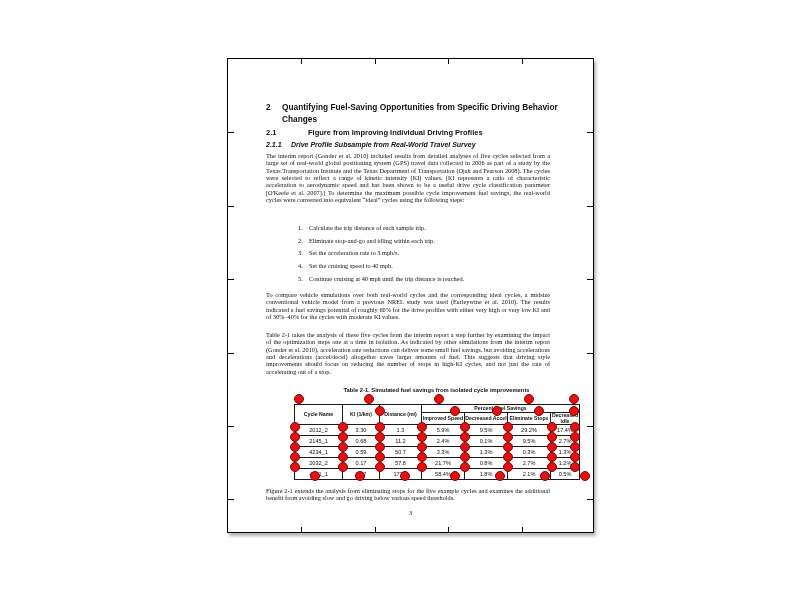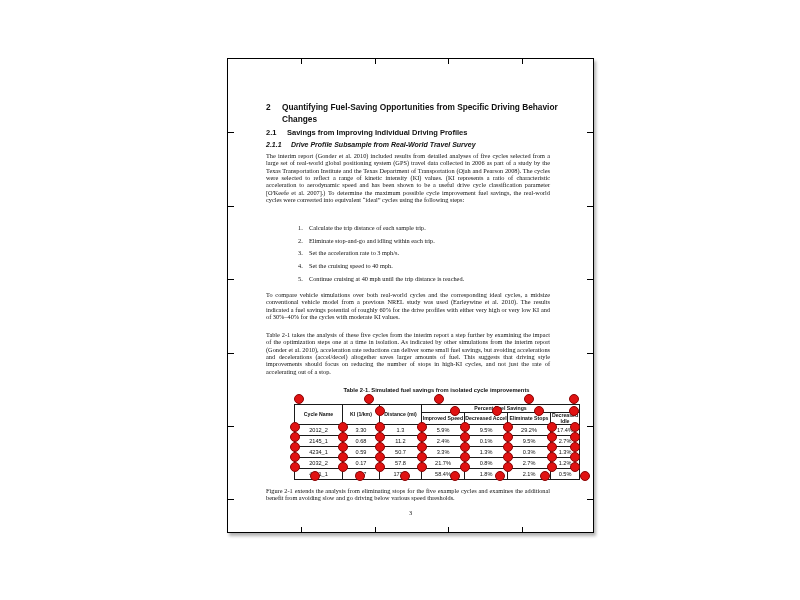--- a/index.html
+++ b/index.html
@@ -7,21 +7,21 @@
           font-family:"Liberation Serif",serif;color:#111;}
   .sheet{position:absolute;left:227px;top:58px;width:367px;height:475px;background:#fff;
          border:1.5px solid #000;box-sizing:border-box;box-shadow:2px 3px 3px rgba(0,0,0,.30);}
   .tick{position:absolute;background:#000;}
   .abs{position:absolute;}
   .h1{left:38px;top:42px;width:292px;display:flex;
       font-family:"Liberation Sans",sans-serif;font-weight:bold;font-size:8.3px;line-height:12px;}
   .h1 .num{width:16px;flex:none;}
   .h2{left:38px;top:69px;width:292px;display:flex;
       font-family:"Liberation Sans",sans-serif;font-weight:bold;font-size:7.5px;line-height:9px;}
-  .h2 .num{width:21px;flex:none;}
+  .h2 .num{width:42px;flex:none;}
   .h3{left:38px;top:81px;width:292px;display:flex;
       font-family:"Liberation Sans",sans-serif;font-weight:bold;font-style:italic;font-size:7px;line-height:9px;}
   .h3 .num{width:25px;flex:none;}
   .body-p{font-size:6.3px;line-height:7.35px;text-align:justify;width:284px;left:38px;}
   .steps{left:70px;top:165px;width:260px;font-size:6.3px;}
   .step{display:flex;height:7px;margin-bottom:5.7px;}
   .step .n{width:11px;flex:none;}
   .tcaption{left:66px;top:328px;width:285px;text-align:center;
             font-family:"Liberation Sans",sans-serif;font-weight:bold;font-size:5.8px;}
   table.dt{position:absolute;left:66px;top:345px;width:285px;border-collapse:collapse;table-layout:fixed;
@@ -42,21 +42,21 @@
 <div class="canvas">
   <div class="sheet">
 
     <div class="abs h1">
       <span class="num">2</span>
       <span>Quantifying Fuel-Saving Opportunities from Specific Driving Behavior Changes</span>
     </div>
 
     <div class="abs h2">
       <span class="num">2.1</span>
-      <span>Savings from Improving Individual Driving Profiles</span>
+      <span>Figure from Improving Individual Driving Profiles</span>
     </div>
 
     <div class="abs h3">
       <span class="num">2.1.1</span>
       <span>Drive Profile Subsample from Real-World Travel Survey</span>
     </div>
 
     <div class="abs body-p" style="top:93px">The interim report (Gonder et al. 2010) included results from detailed analyses of five cycles selected from a large set of real-world global positioning system (GPS) travel data collected in 2006 as part of a study by the Texas Transportation Institute and the Texas Department of Transportation (Ojah and Pearson 2008). The cycles were selected to reflect a range of kinetic intensity (KI) values. (KI represents a ratio of characteristic acceleration to aerodynamic speed and has been shown to be a useful drive cycle classification parameter [O'Keefe et al. 2007].) To determine the maximum possible cycle improvement fuel savings, the real-world cycles were converted into equivalent “ideal” cycles using the following steps:</div>
 
     <div class="abs steps" id="steps">

